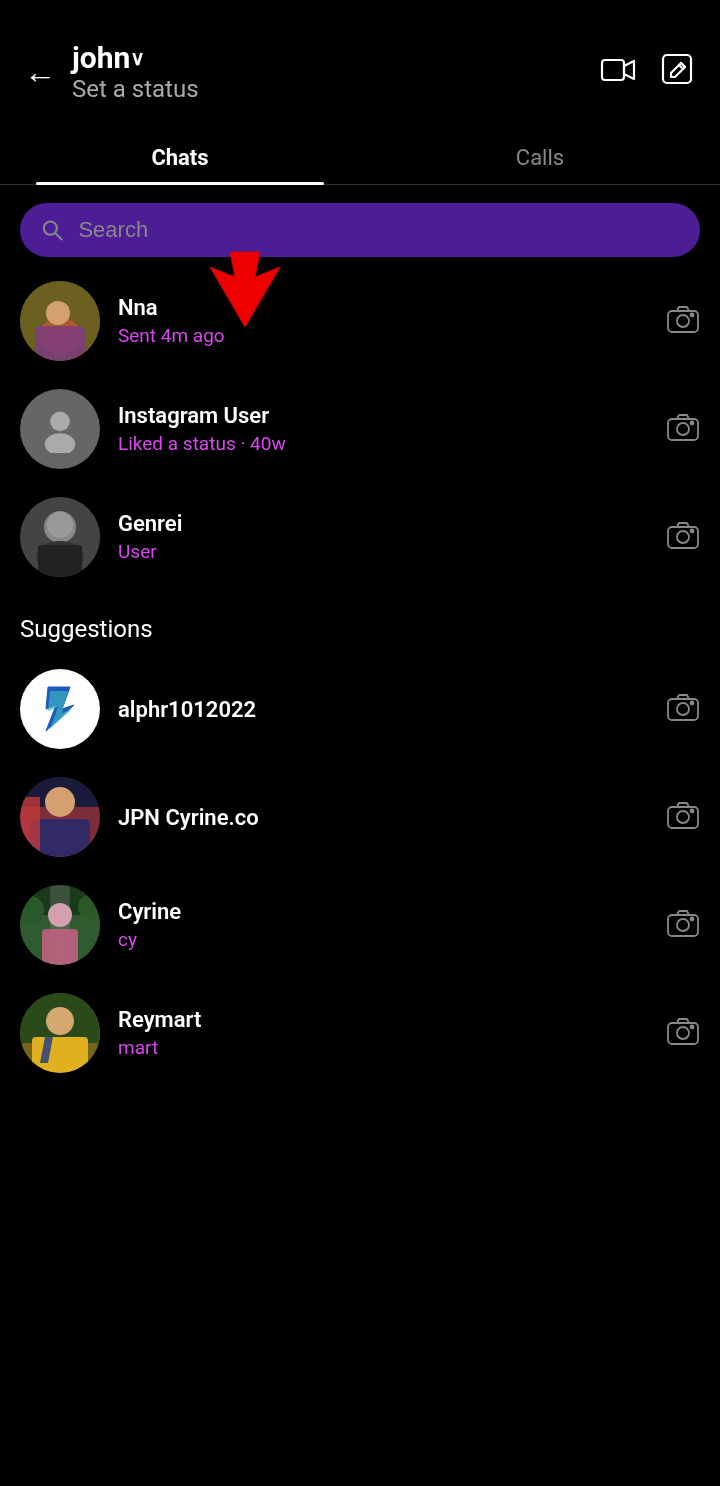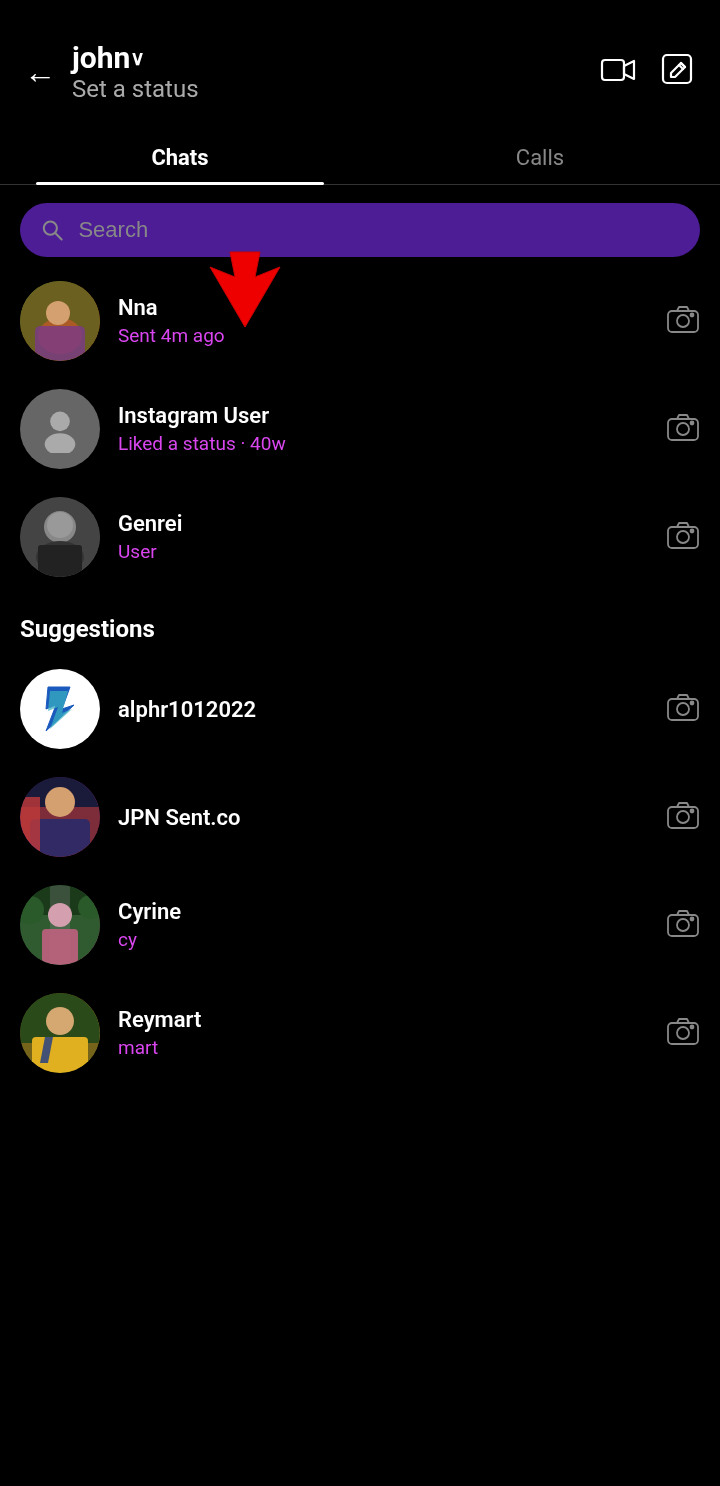--- a/index.html
+++ b/index.html
@@ -233,21 +233,21 @@
       stroke: #888;
       stroke-width: 1.8;
       stroke-linecap: round;
       stroke-linejoin: round;
     }
 
     
     .suggestions-heading {
       padding: 24px 20px 12px;
       font-size: 24px;
-      font-weight: 700;
+      font-weight: 400;
       color: #fff;
     }
 
     
     .alphr-logo {
       width: 80px;
       height: 80px;
       border-radius: 50%;
       background: #fff;
       flex-shrink: 0;
@@ -448,21 +448,21 @@
           </defs>
         <rect width="80" height="80" fill="#1a1a3a" clip-path="url(#c3)"></rect>
         <rect x="0" y="30" width="80" height="50" fill="#c03a3a" opacity="0.6" clip-path="url(#c3)"></rect>
         <circle cx="40" cy="25" r="15" fill="#d4a070" clip-path="url(#c3)"></circle>
         <rect x="10" y="42" width="60" height="38" rx="5" fill="#2a2a6a" opacity="0.9" clip-path="url(#c3)"></rect>
 
         <rect x="0" y="20" width="20" height="60" fill="#c03a3a" opacity="0.8" clip-path="url(#c3)"></rect>
       </svg>
     </div>
     <div class="chat-info">
-      <span class="chat-name">JPN Sent.co</span>
+      <span class="chat-name">JPN Cyrine.co</span>
     </div>
     <div class="camera-icon-wrap">
       <svg class="camera-svg" viewBox="0 0 34 34">
         <rect x="2" y="9" width="30" height="21" rx="4"></rect>
         <circle cx="17" cy="19" r="6"></circle>
         <path d="M11 9 L13 5 L21 5 L23 9"></path>
         <circle cx="26" cy="13" r="1.5" fill="#888"></circle>
       </svg>
     </div>
   </div>

